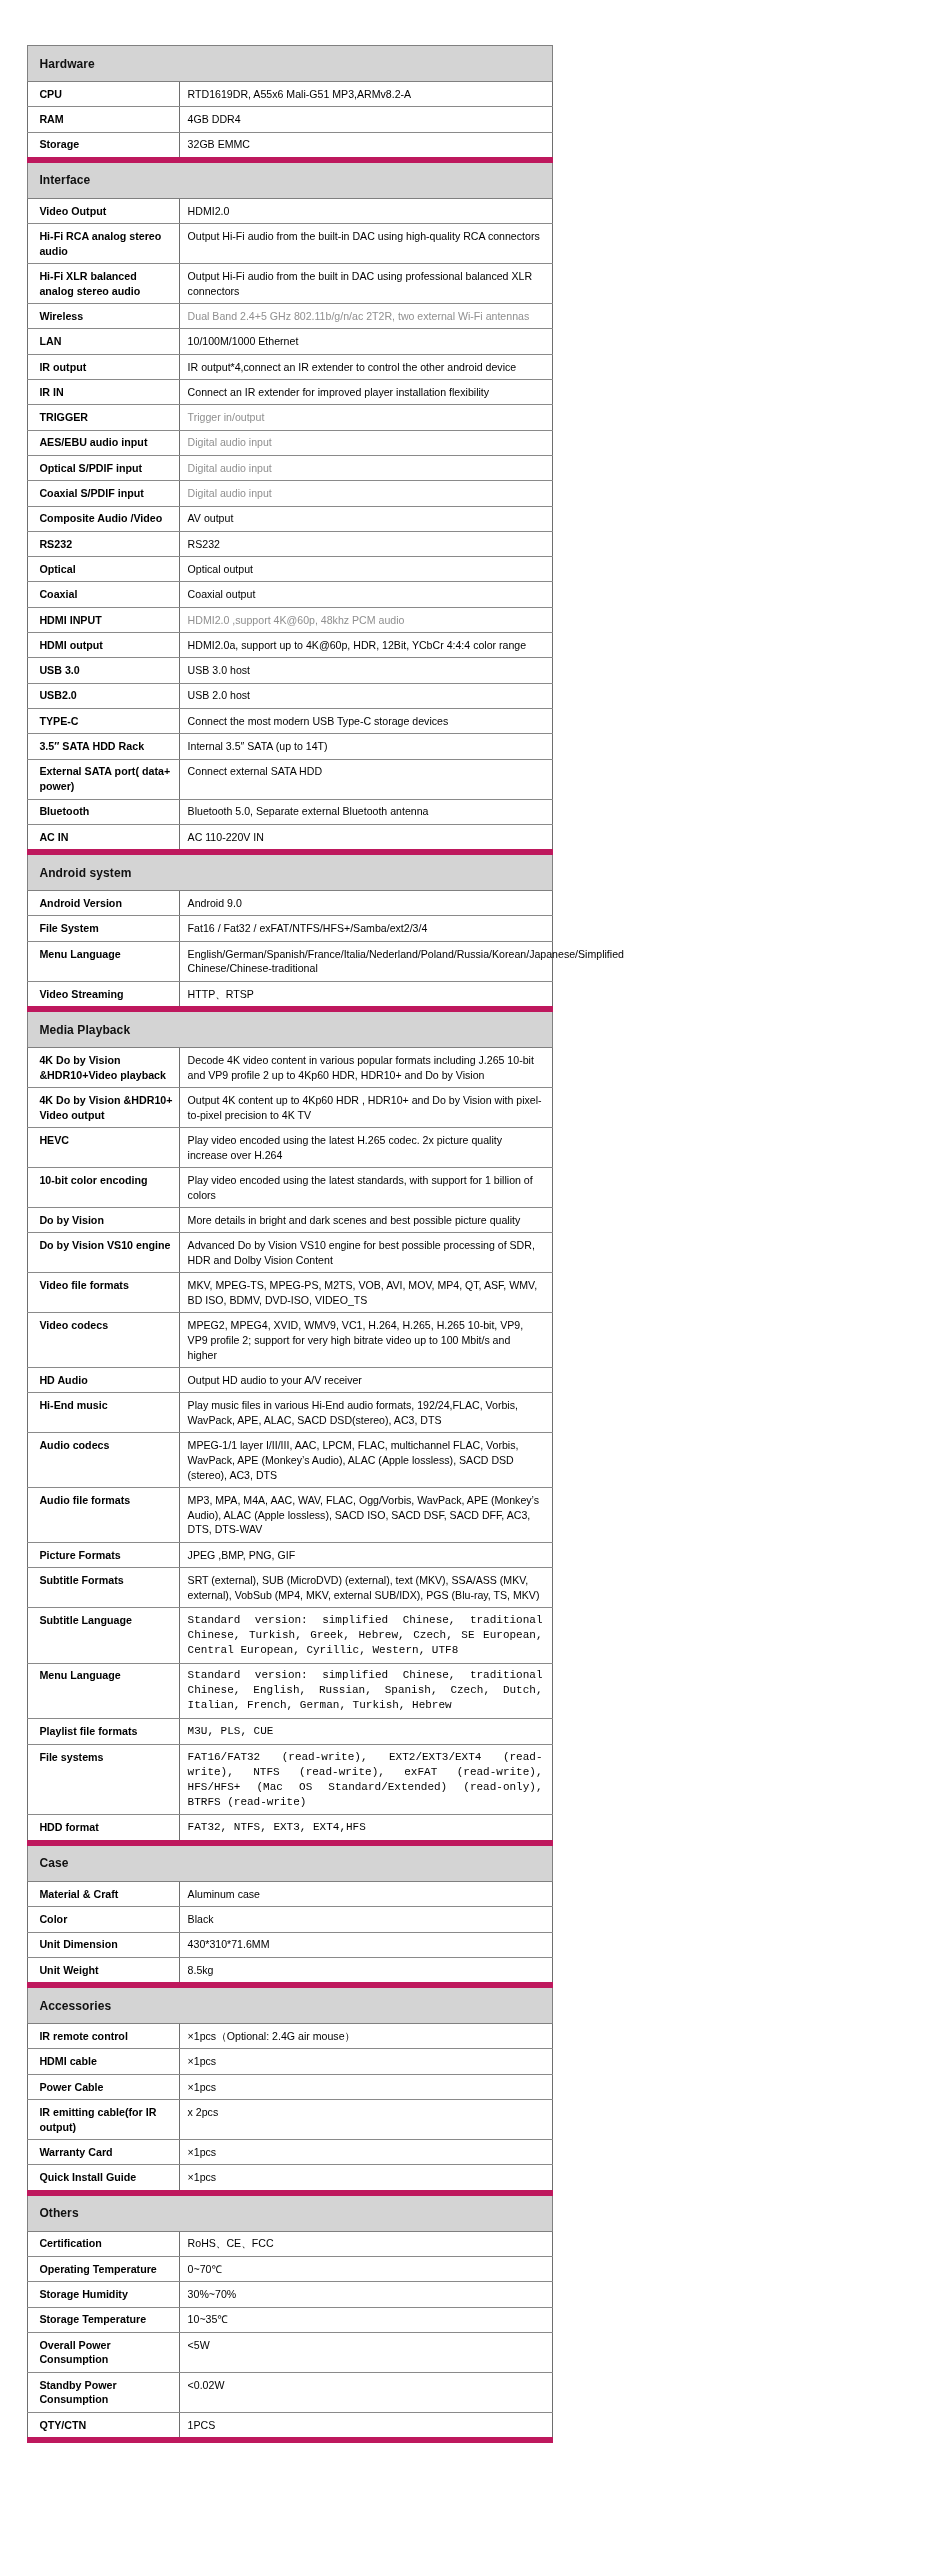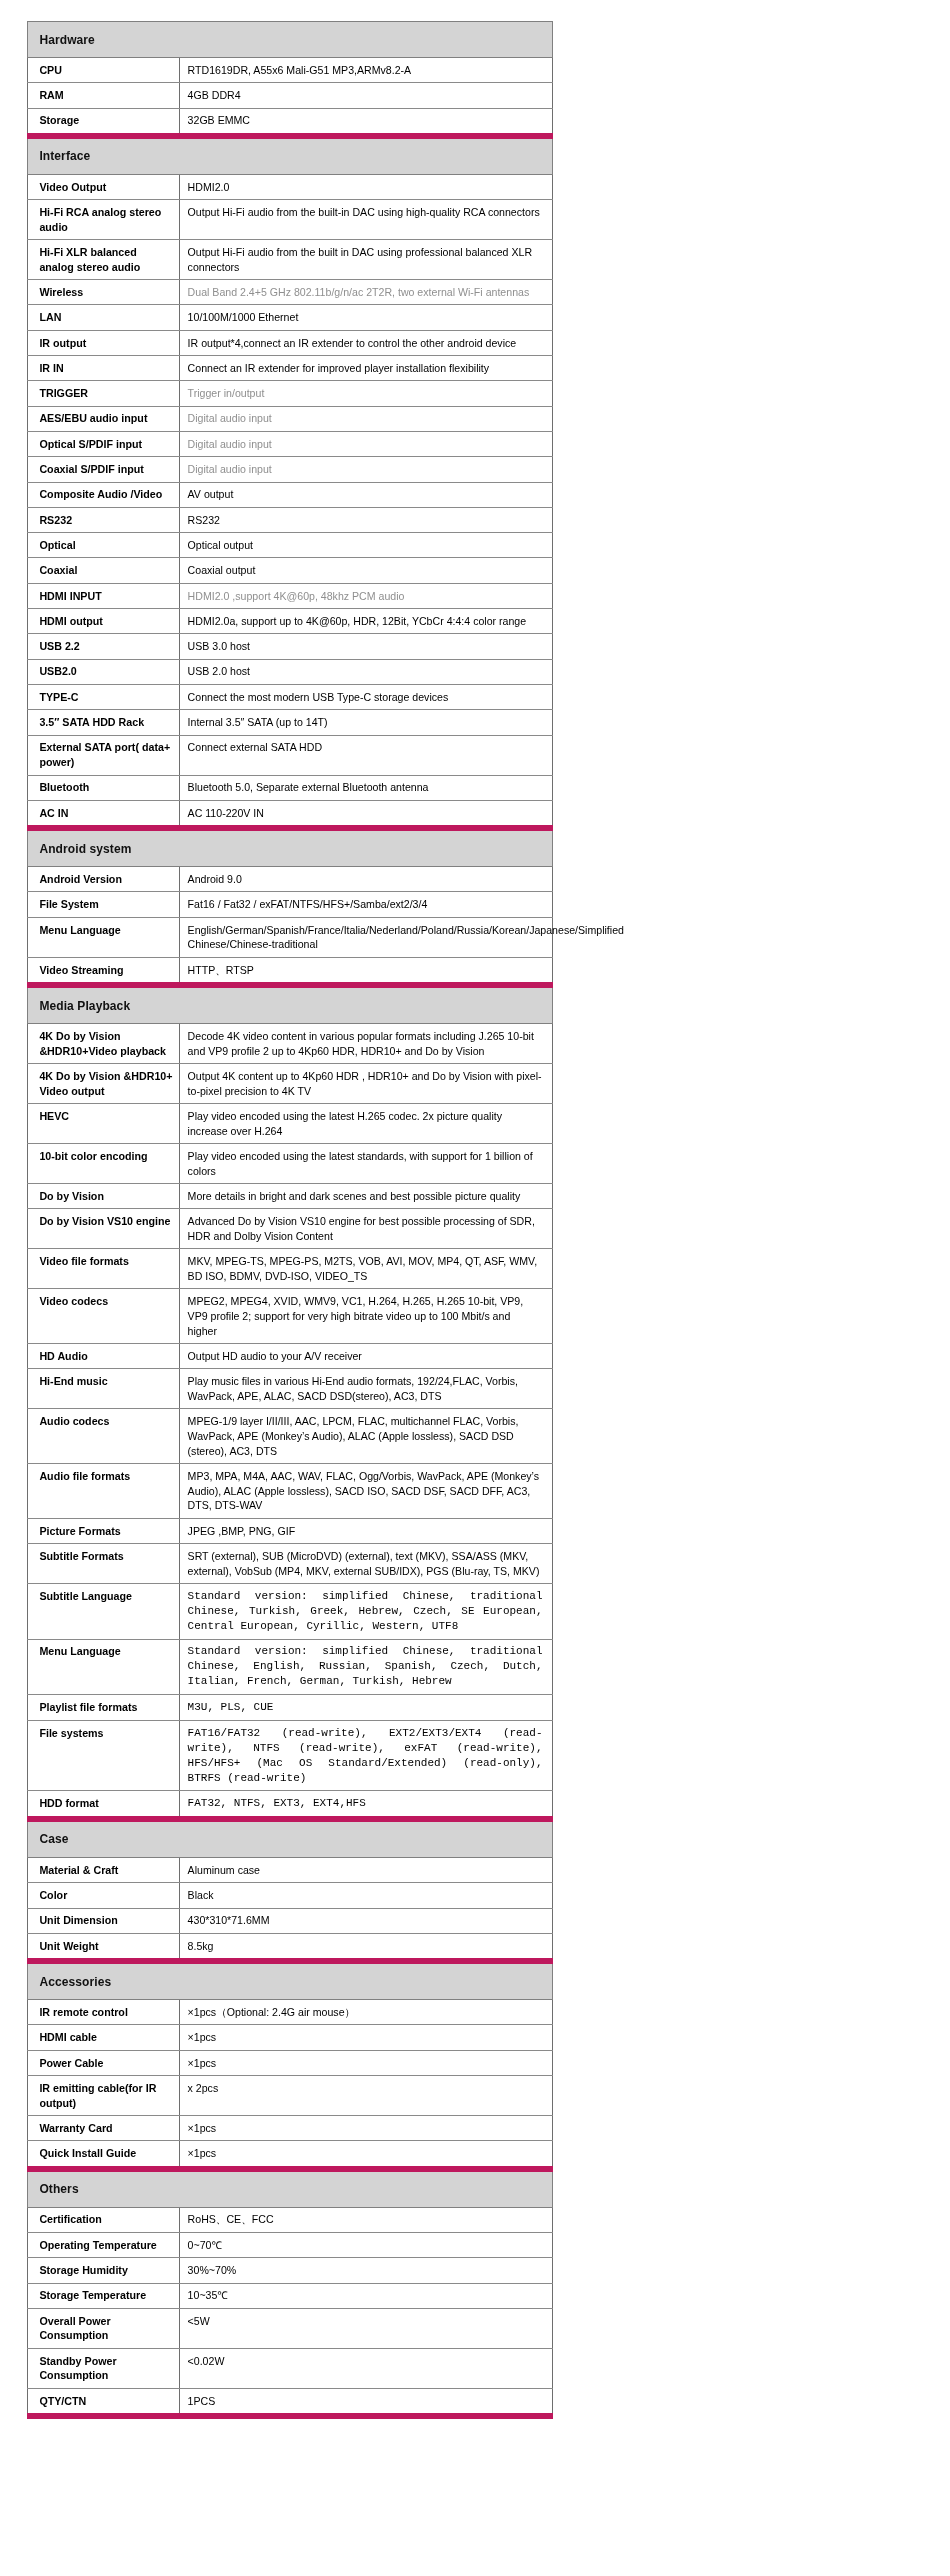--- a/index.html
+++ b/index.html
@@ -15,20 +15,21 @@
   }
   #sheet {
     width: 951px;
     padding: 21px 0 25px 0;
   }
   table.spec {
     width: 525px;
     margin-left: 27px;
     border-collapse: collapse;
     table-layout: fixed;
+    margin-top: 24px;
   }
   table.spec col.c-label { width: 152px; }
   table.spec col.c-value { width: 373px; }
 
   tr.section-row > td {
     background: #d4d4d4;
     border-left: 1px solid #808080;
     border-right: 1px solid #808080;
     border-top: 1px solid #808080;
     border-bottom: 1px solid #808080;
@@ -161,21 +162,21 @@
         </tr>
         <tr class="tall">
           <td class="lbl">HDMI INPUT</td>
           <td class="val muted">HDMI2.0 ,support 4K@60p, 48khz PCM audio</td>
         </tr>
         <tr class="tall">
           <td class="lbl">HDMI output</td>
           <td class="val">HDMI2.0a, support up to 4K@60p, HDR, 12Bit, YCbCr 4:4:4 color range</td>
         </tr>
         <tr class="tall">
-          <td class="lbl">USB 2.2</td>
+          <td class="lbl">USB 3.0</td>
           <td class="val">USB 3.0 host</td>
         </tr>
         <tr class="tall">
           <td class="lbl">USB2.0</td>
           <td class="val">USB 2.0 host</td>
         </tr>
         <tr class="tall">
           <td class="lbl">TYPE-C</td>
           <td class="val">Connect the most modern USB Type-C storage devices</td>
         </tr>
@@ -252,21 +253,21 @@
         <tr class="tall">
           <td class="lbl">HD Audio</td>
           <td class="val">Output HD audio to your A/V receiver</td>
         </tr>
         <tr class="tall">
           <td class="lbl">Hi-End music</td>
           <td class="val">Play music files in various Hi-End audio formats, 192/24,FLAC, Vorbis, WavPack, APE, ALAC, SACD DSD(stereo), AC3, DTS</td>
         </tr>
         <tr class="tall">
           <td class="lbl">Audio codecs</td>
-          <td class="val">MPEG-1/9 layer I/II/III, AAC, LPCM, FLAC, multichannel FLAC, Vorbis, WavPack, APE (Monkey’s Audio), ALAC (Apple lossless), SACD DSD (stereo), AC3, DTS</td>
+          <td class="val">MPEG-1/1 layer I/II/III, AAC, LPCM, FLAC, multichannel FLAC, Vorbis, WavPack, APE (Monkey’s Audio), ALAC (Apple lossless), SACD DSD (stereo), AC3, DTS</td>
         </tr>
         <tr class="tall">
           <td class="lbl">Audio file formats</td>
           <td class="val">MP3, MPA, M4A, AAC, WAV, FLAC, Ogg/Vorbis, WavPack, APE (Monkey’s Audio), ALAC (Apple lossless), SACD ISO, SACD DSF, SACD DFF, AC3, DTS, DTS-WAV</td>
         </tr>
         <tr class="tall">
           <td class="lbl">Picture Formats</td>
           <td class="val">JPEG ,BMP, PNG, GIF</td>
         </tr>
         <tr class="tall">

